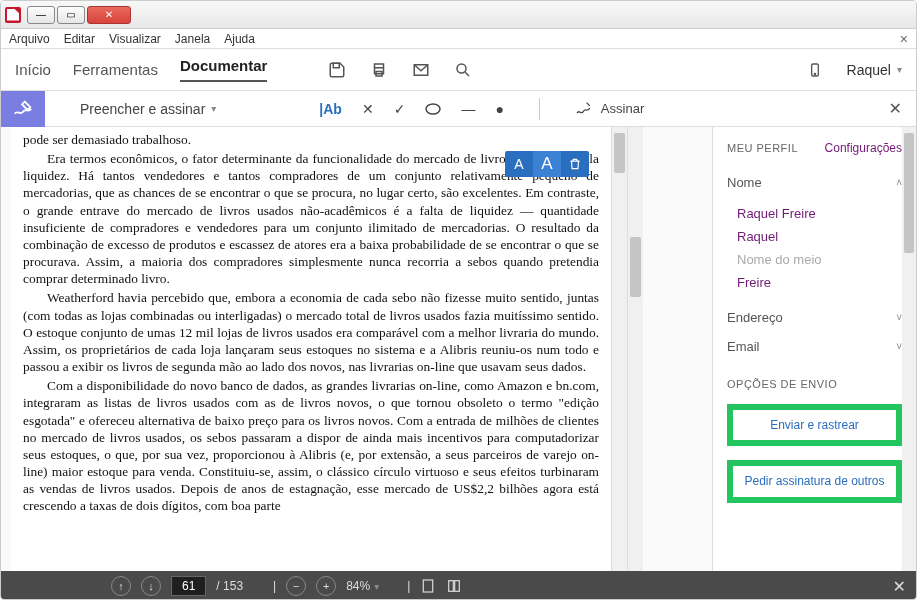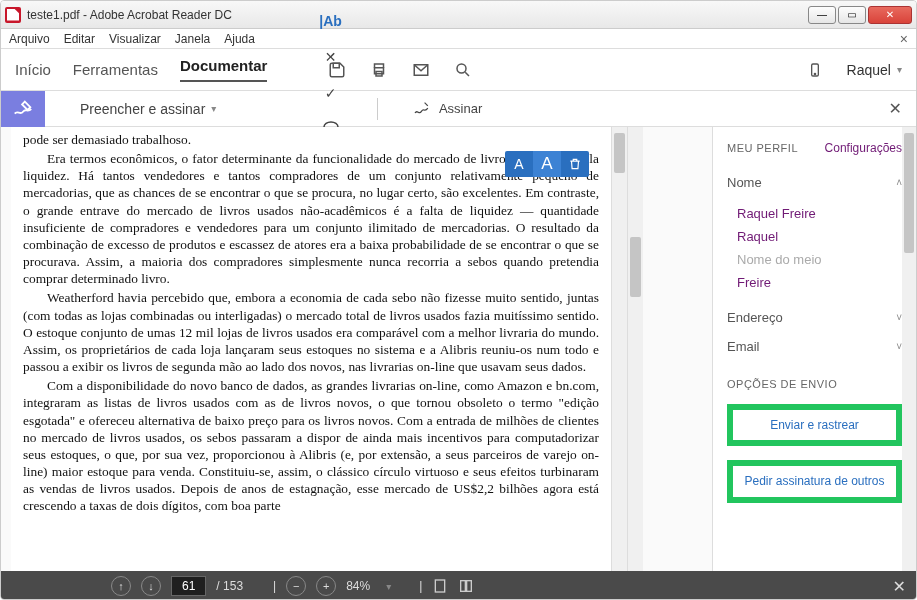--- a/index.html
+++ b/index.html
@@ -15,21 +15,21 @@
 .menubar .x { margin-left:auto; font-size:14px; color:#666; }
 .topbar { height:42px; display:flex; align-items:center; padding:0 14px; gap:22px; border-bottom:1px solid #ddd; }
 .topbar .nav { font-size:15px; color:#555; cursor:pointer; }
 .topbar .nav.active { color:#222; font-weight:600; border-bottom:2px solid #555; padding-bottom:6px; }
 .topbar .iconbtn { width:20px; height:20px; display:flex; align-items:center; justify-content:center; color:#555; }
 .topbar .spacer { flex:1; }
 .topbar .user { display:flex; align-items:center; gap:6px; font-size:14px; color:#333; }
 .toolbar { height:36px; display:flex; align-items:center; border-bottom:1px solid #ddd;gap:23px; }
 .toolbar .fillsign-icon { width:44px; height:36px; background:#7a7ee0; display:flex; align-items:center; justify-content:center; color:#fff; }
 .toolbar .dd { margin-left:12px; font-size:14px; color:#444; display:flex; align-items:center; gap:6px; }
-.toolbar .tools { display:flex; align-items:center; gap:20px; margin-left:80px;flex-direction:column; }
+.toolbar .tools { display:flex; align-items:center; gap:20px; margin-left:80px; }
 .toolbar .tool { color:#444; font-size:14px; display:flex; align-items:center; }
 .toolbar .tool.ab { color:#2a6fbf; font-weight:600; }
 .toolbar .sep { width:1px; height:22px; background:#ccc; margin:0 12px; }
 .toolbar .sign { display:flex; align-items:center; gap:6px; color:#444; font-size:13px; }
 .toolbar .close-tool { margin-left:auto; margin-right:14px; font-size:16px; color:#555; }
 .main { display:flex; height:calc(600px - 28px - 20px - 42px - 36px - 30px); }
 .doc-area { flex:1; display:flex; position:relative; background:#fafafa; }
 .leftpad { width:10px; }
 .doc { background:#fff; padding:4px 12px 8px 12px; width:600px; font-family:"Times New Roman",serif; font-size:13.4px; line-height:1.28; color:#111; text-align:justify; overflow:hidden; }
 .doc p { text-indent:24px; margin-bottom:2px; }
@@ -50,31 +50,30 @@
 .sb-head .cfg { color:#701a75; font-size:12px; }
 .sb-row { display:flex; justify-content:space-between; align-items:center; padding:4px 0; color:#555; }
 .sb-list { padding-left:10px; display:flex; flex-direction:column; gap:8px; margin:6px 0 10px; }
 .sb-list .it { color:#701a75; }
 .sb-list .it.muted { color:#aaa; }
 .sb-sec { font-size:11px; color:#666; margin-top:14px; letter-spacing:.5px; }
 .sb-btn { border:6px solid #22c55e; color:#2a6fbf; padding:8px 6px; text-align:center; font-size:12px; margin-top:8px; cursor:pointer; line-height:1.2; }
 .bottombar { height:30px; background:#4a4a4a; color:#ddd; display:flex; align-items:center; padding:0 10px; gap:10px; font-size:12px; }
 .bottombar .bb { display:flex; align-items:center; justify-content:center; width:20px; height:20px; border:1px solid #888; border-radius:10px; font-size:11px; }
 .bottombar .pagebox { background:#1f1f1f; color:#fff; padding:2px 10px; border:1px solid #666; }
-.bottombar .zoom { display:flex; align-items:center; gap:16px; }
+.bottombar .zoom { display:flex; align-items:center; gap:4px; }
 .bottombar .x { margin-left:auto; font-size:16px; }
 svg { display:block; }
 .chev { font-size:10px; color:#888; }
 </style>
 </head>
 <body>
 
 <div class="titlebar">
   <div class="app-icon"></div>
-  <div class="title">teste1.pdf - Adobe Acrobat Reader DC</div>
   <div class="win-btns">
     <div class="win-btn">―</div>
     <div class="win-btn">▭</div>
     <div class="win-btn close">✕</div>
   </div>
 </div>
 
 <div class="menubar">
   <span>Arquivo</span>
   <span>Editar</span>

